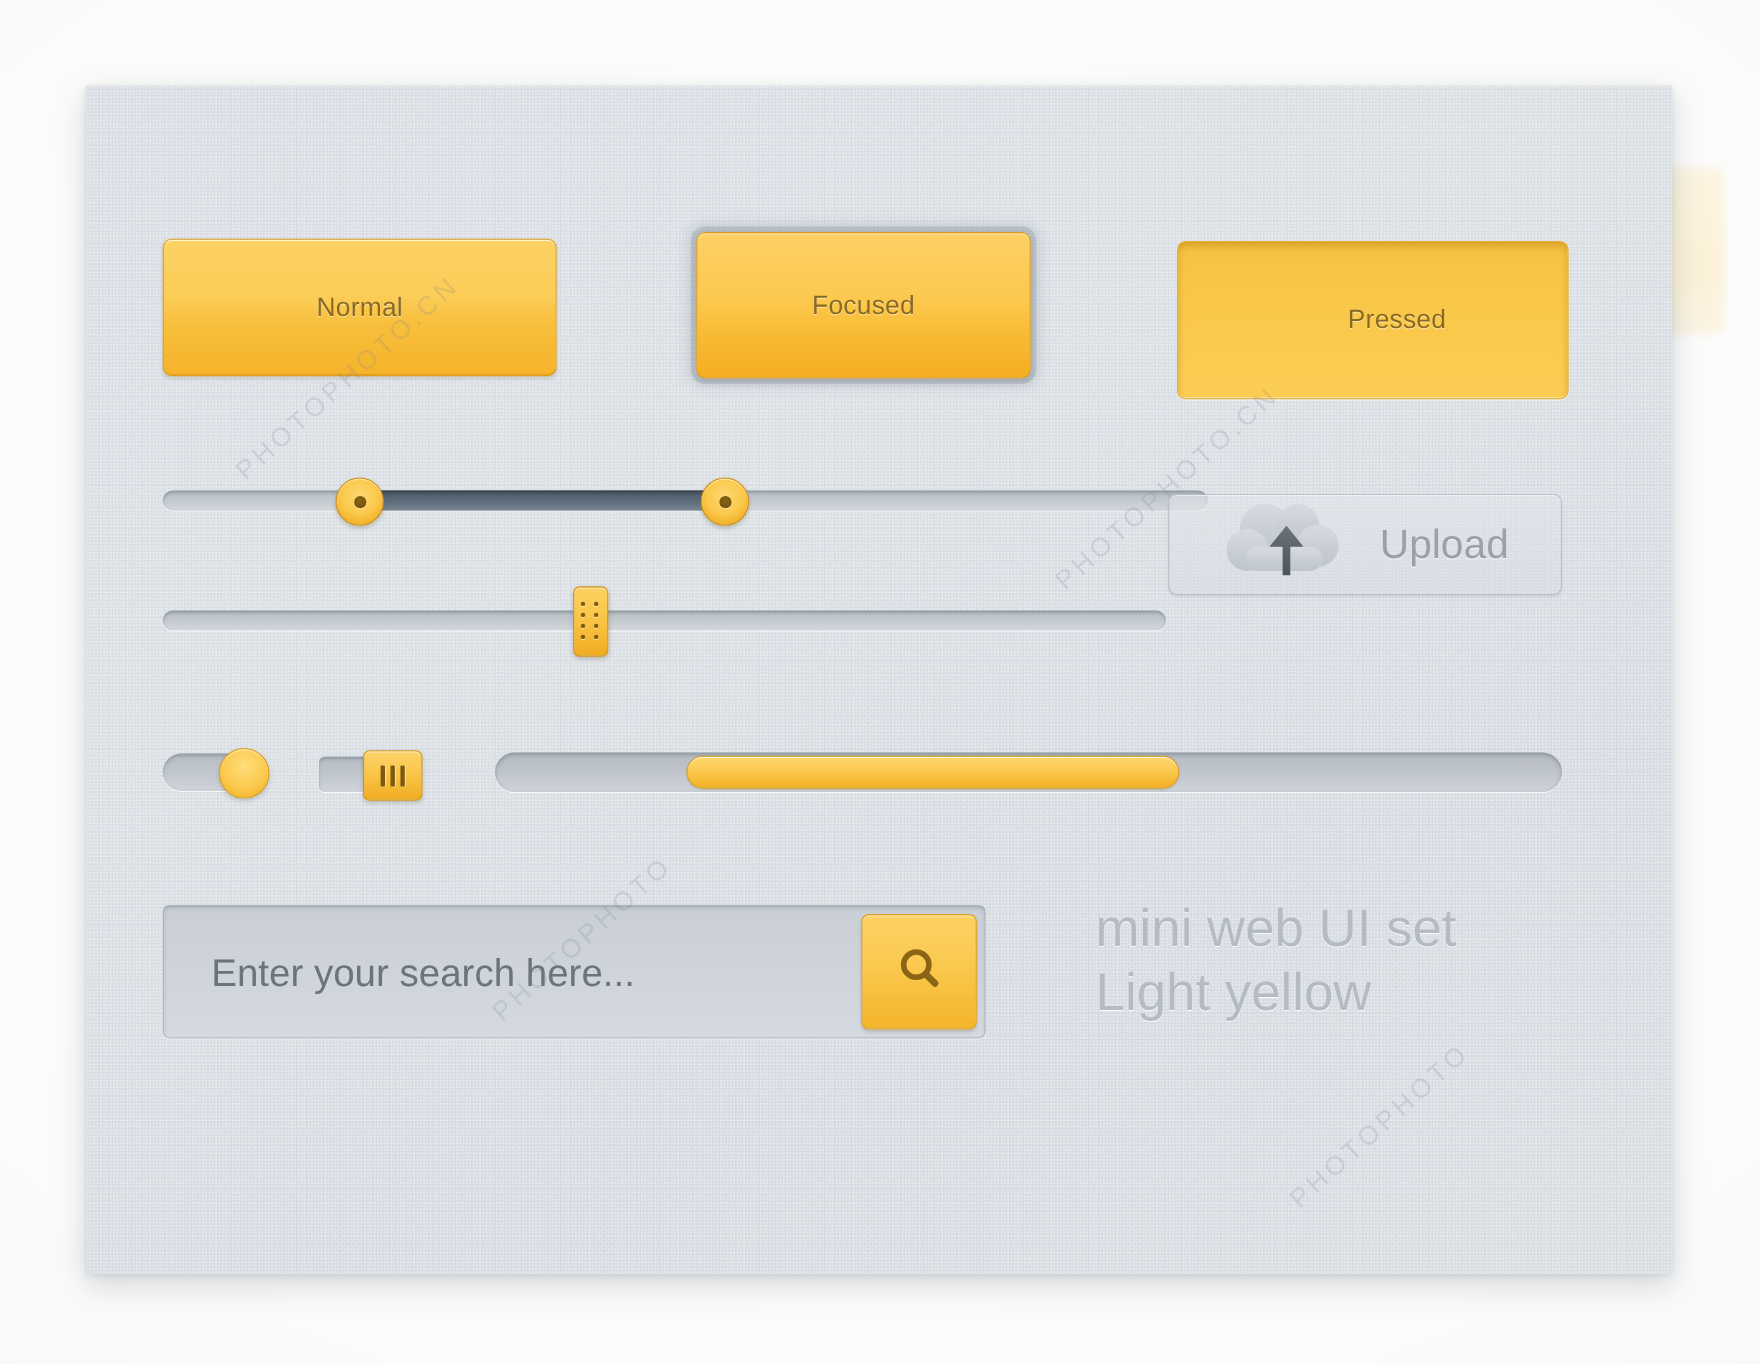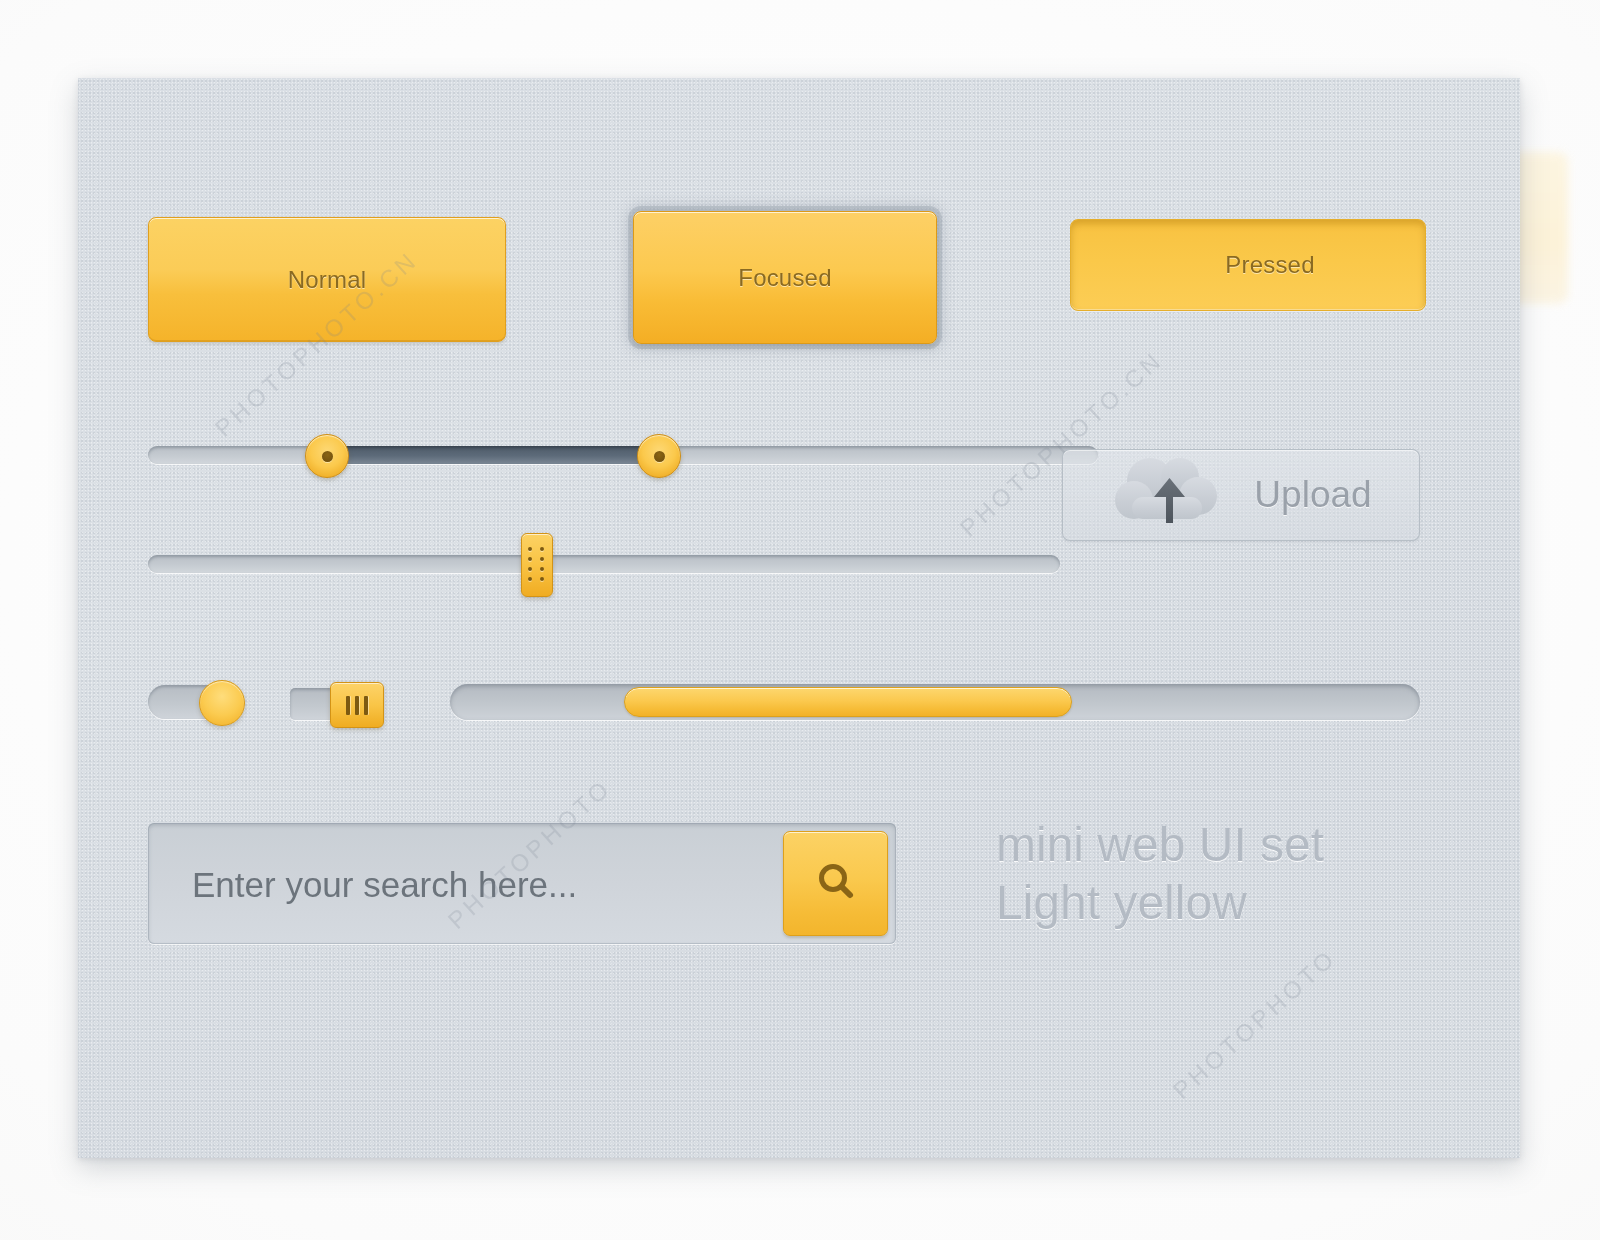--- a/index.html
+++ b/index.html
@@ -97,21 +97,21 @@
     background: linear-gradient(180deg, #fdd066 0%, #fcc94f 45%, #f9bc36 68%, #f4ae24 100%);
     border: 1px solid #dd9a17;
     box-shadow:
       inset 0 1px 0 rgba(255,255,255,.72),
       0 0 0 5px rgba(150,160,172,.38),
       0 0 13px 5px rgba(140,150,164,.42),
       0 3px 5px rgba(110,100,70,.26);
   }
   
   #btn-pressed {
-    left: 992px; top: 141px; width: 356px; height: 92px;
+    left: 992px; top: 141px; width: 356px; height: 144px;
     background: linear-gradient(180deg, #f8c241 0%, #fac849 45%, #fccd55 100%);
     border: 1px solid #e5ae2c;
     box-shadow:
       inset 0 4px 7px rgba(172,118,10,.42),
       inset 0 -1px 0 rgba(255,255,255,.40),
       0 1px 0 rgba(255,255,255,.45);
     padding-left: 44px;
   }
 
   

